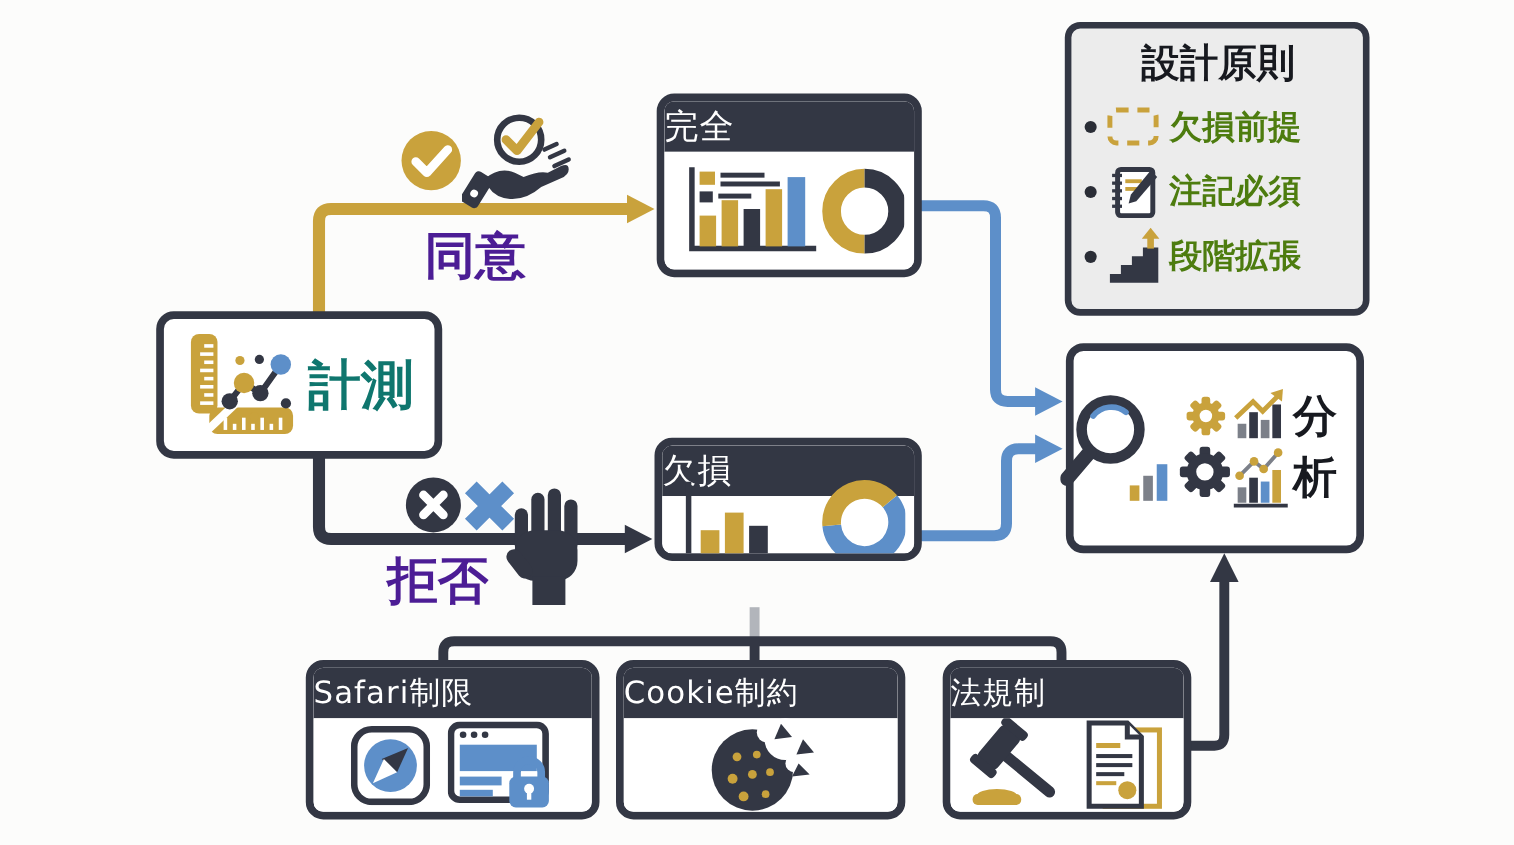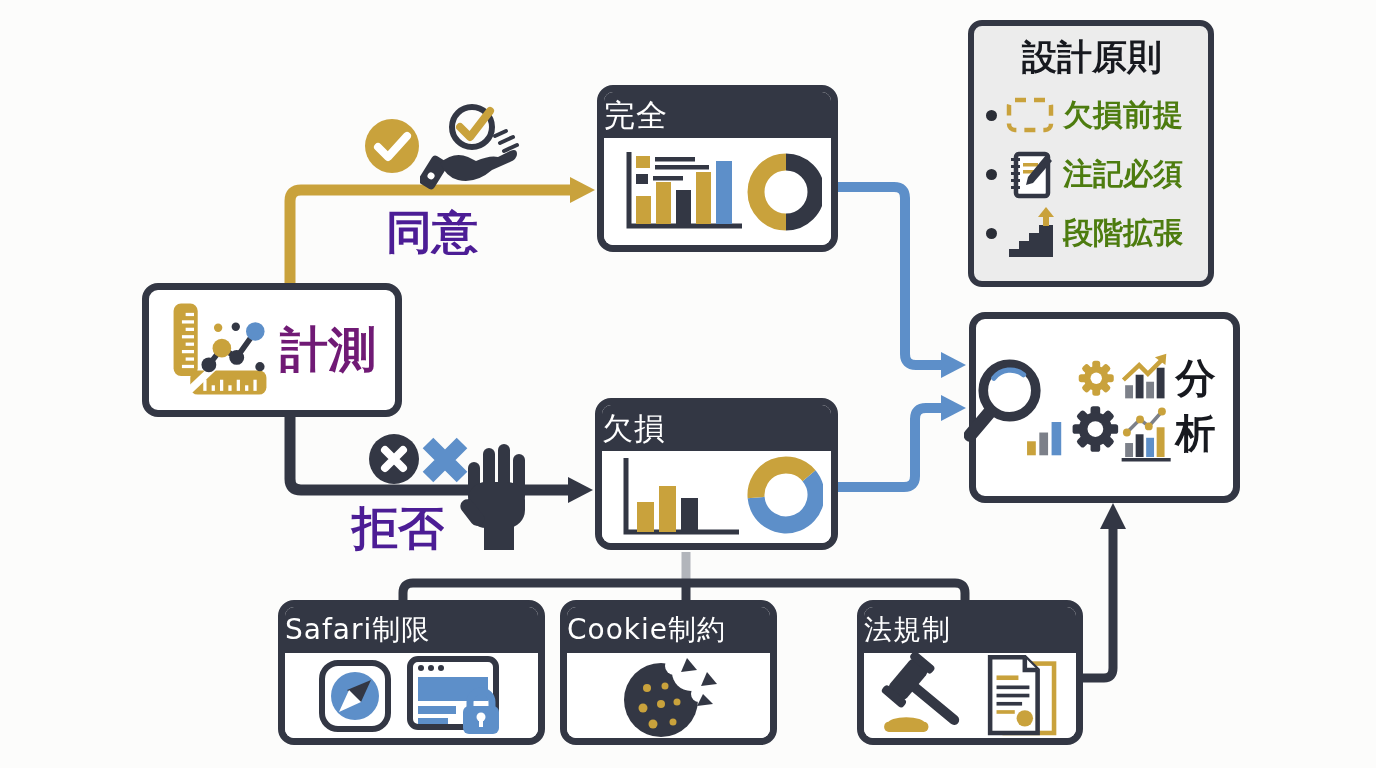--- a/index.html
+++ b/index.html
@@ -23,27 +23,27 @@
   .node .bd{
     display:flex;align-items:center;justify-content:center;
     background:#ffffff;height:calc(100% - 46px);
   }
   
   .frame{
     position:absolute;border:7px solid #333744;border-radius:16px;
     background:#ffffff;z-index:2;box-sizing:border-box;
     display:flex;align-items:center;justify-content:center;
   }
-  .biglabel{font-weight:bold;font-size:48px;color:#701a75;}
+  .biglabel{font-weight:bold;font-size:48px;color:#0f766e;}
   .edge-label{
     position:absolute;z-index:3;font-weight:bold;font-size:46px;color:#4c1d95;text-align:right;
   }
   
   .panel{
-    position:absolute;left:968px;top:20px;width:246px;height:267px;
+    position:absolute;left:968px;top:20px;width:277px;height:267px;
     background:#ececec;border:6px solid #333744;border-radius:14px;
     z-index:2;box-sizing:border-box;padding:6px 10px 0 12px;
   }
   .panel .title{
     text-align:center;font-weight:bold;font-size:35px;color:#17191f;
     margin:2px 0 8px 0;
   }
   .p-item{display:flex;align-items:center;margin:9px 0;height:50px;}
   .p-bullet{width:11px;height:11px;border-radius:50%;background:#2a2d36;margin-right:8px;flex:0 0 auto;}
   .p-icon{width:50px;height:50px;margin-right:8px;flex:0 0 auto;display:flex;align-items:center;justify-content:center;}
@@ -125,21 +125,21 @@
       <rect x="42" y="38" width="15" height="42" fill="#c9a23c"></rect>
       <rect x="62" y="46" width="15" height="34" fill="#333744"></rect>
       <rect x="82" y="28" width="15" height="52" fill="#c9a23c"></rect>
       <rect x="102" y="17" width="16" height="63" fill="#5d8fc9"></rect>
       <path d="M172,18 A30,30 0 0 0 172,78" fill="none" stroke="#c9a23c" stroke-width="17"></path>
       <path d="M172,18 A30,30 0 0 1 172,78" fill="none" stroke="#333744" stroke-width="17"></path>
     </svg>
   </div>
 </div>
 
-<div class="node" style="left:595px;top:398px;width:243px;height:152px;">
+<div class="node" style="left:595px;top:398px;width:243px;height:112px;">
   <div class="hd">欠損</div>
   <div class="bd">
     <svg width="212" height="90" viewBox="0 0 212 90">
       <path d="M15,6 L15,80 L128,80" fill="none" stroke="#333744" stroke-width="5"></path>
       <rect x="26" y="50" width="17" height="30" fill="#c9a23c"></rect>
       <rect x="48" y="34" width="17" height="46" fill="#c9a23c"></rect>
       <rect x="70" y="46" width="17" height="34" fill="#333744"></rect>
       <path d="M198,23.7 A30,30 0 1 1 145.1,45.6" fill="none" stroke="#5d8fc9" stroke-width="17"></path>
       <path d="M145.1,45.6 A30,30 0 0 1 198,23.7" fill="none" stroke="#c9a23c" stroke-width="17"></path>
     </svg>
@@ -257,21 +257,21 @@
       <rect x="11" y="50" width="38" height="8" fill="#5d8fc9"></rect>
       <rect x="11" y="62" width="30" height="6" fill="#5d8fc9"></rect>
       <path d="M63,52 v-6 a11,11 0 0 1 22,0 v6" fill="none" stroke="#5d8fc9" stroke-width="7"></path>
       <rect x="56" y="50" width="36" height="28" rx="6" fill="#5d8fc9"></rect>
       <circle cx="74" cy="61" r="4.5" fill="#ffffff"></circle>
       <rect x="72" y="62" width="4" height="9" fill="#ffffff"></rect>
     </svg>
   </div>
 </div>
 
-<div class="node" style="left:560px;top:600px;width:217px;height:145px;">
+<div class="node" style="left:560px;top:600px;width:263px;height:145px;">
   <div class="hd" style="font-size:28px;">Cookie制約</div>
   <div class="bd">
     <svg width="116" height="92" viewBox="0 0 116 92">
       <circle cx="50" cy="50" r="37" fill="#333744"></circle>
       <circle cx="80" cy="22" r="19" fill="#ffffff"></circle>
       <circle cx="63" cy="16" r="9" fill="#ffffff"></circle>
       <circle cx="88" cy="44" r="8" fill="#ffffff"></circle>
       <polygon points="76,8 86,20 70,22" fill="#333744"></polygon>
       <polygon points="96,22 106,34 90,36" fill="#333744"></polygon>
       <polygon points="92,44 102,54 86,56" fill="#333744"></polygon>

